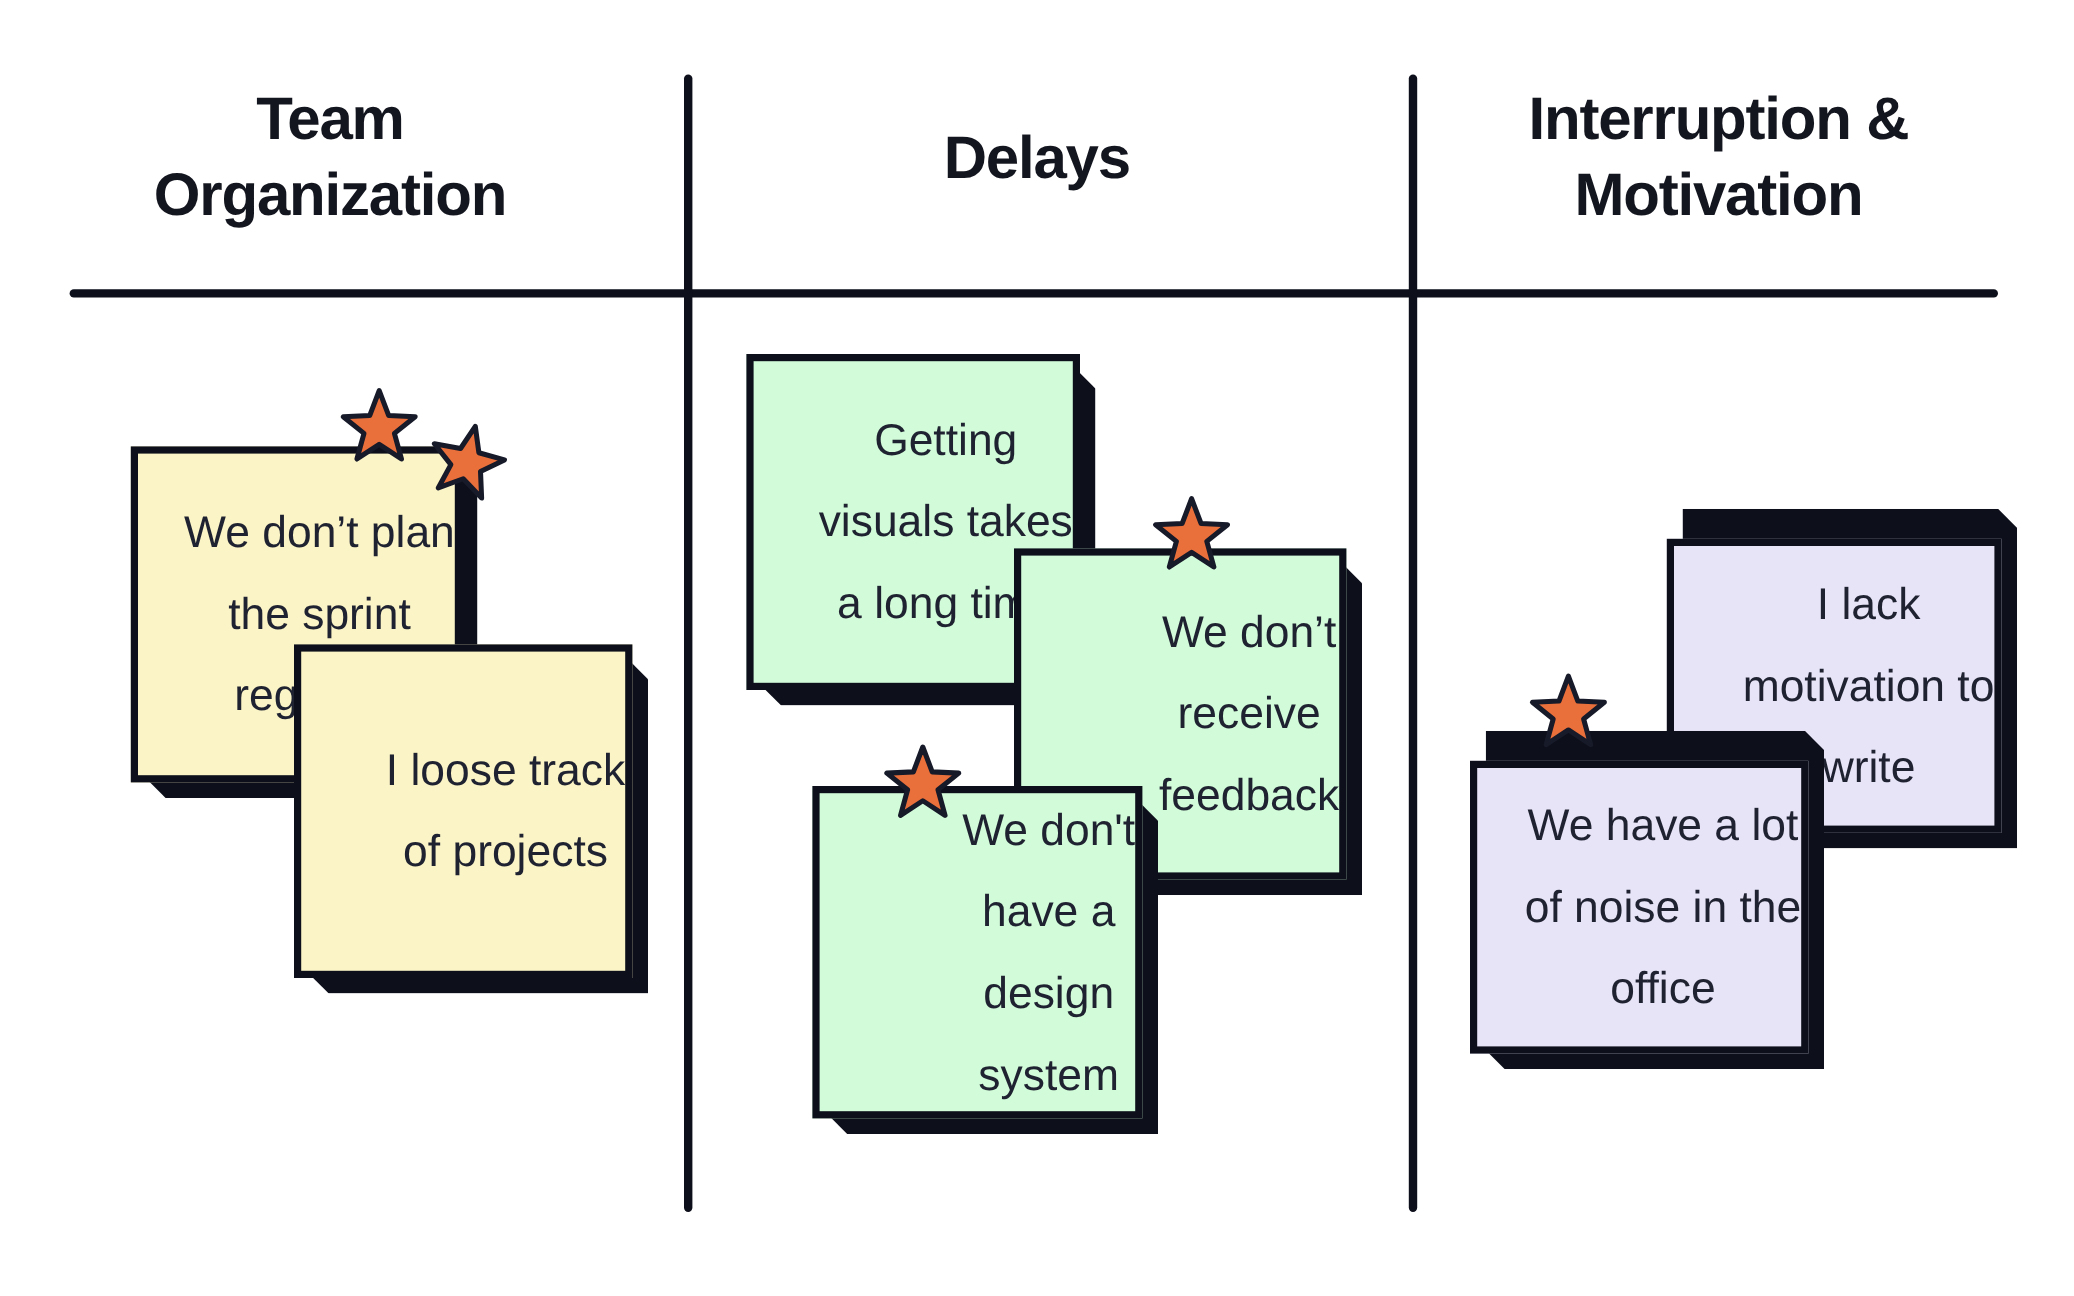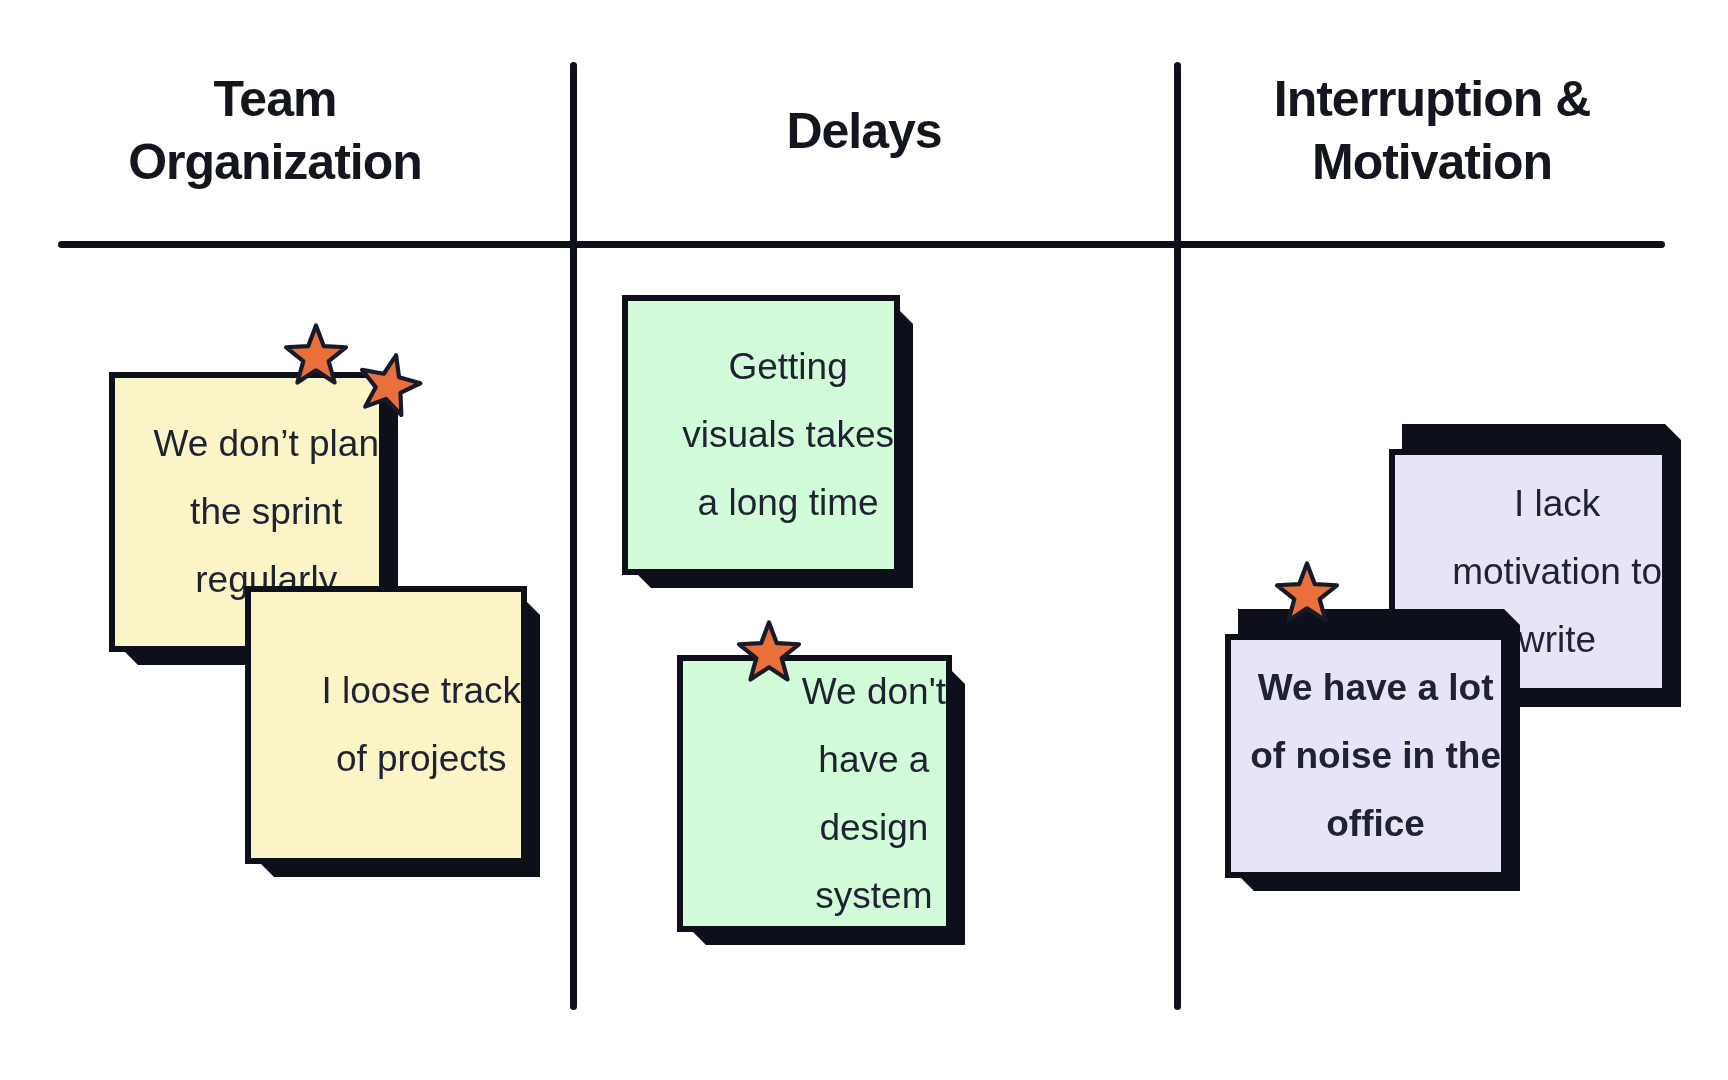--- a/index.html
+++ b/index.html
@@ -54,26 +54,26 @@
     border:6px solid var(--note-border);
     display:flex;align-items:center;justify-content:flex-end;
     text-align:center;white-space:pre-line;
     font-size:37px;line-height:68px;color:var(--note-text);
   }
   .note.yellow .face{background:var(--note-yellow);}
   .note.green  .face{background:var(--note-green);}
   .note.purple .face{background:var(--note-purple);margin-top:38px;}
 
   .n1{left:68px;top:372px;width:276px;height:280px;z-index:1;margin-left:41px;}
-  .n2{left:245px;top:586px;width:282px;height:278px;z-index:2;}
+  .n2{left:245px;top:537px;width:282px;height:278px;z-index:2;}
   .na{left:622px;top:295px;width:278px;height:280px;z-index:1;}
   .nb{left:845px;top:457px;width:277px;height:276px;z-index:2;}
   .nc{left:657px;top:655px;width:275px;height:277px;z-index:3;margin-left:20px;}
   .nd{left:1389px;top:411px;width:279px;height:283px;z-index:1;}
-  .ne{left:1225px;top:596px;width:282px;height:282px;z-index:2;font-weight:bold;}
+  .ne{left:1225px;top:596px;width:282px;height:282px;z-index:2;}
 
   
   .star{position:absolute;width:70px;height:70px;overflow:visible;z-index:2;}
   .star path{
     fill:var(--star-orange);
     stroke:var(--star-outline);
     stroke-width:6;
     stroke-linejoin:round;
   }
 </style>
@@ -117,20 +117,31 @@
 
   <div class="note green na">
     <div class="shadow"></div>
     <div class="face">
       <span>Getting
 visuals takes
 a long time</span>
     </div>
   </div>
 
+  <div class="note green nb">
+    <div class="shadow"></div>
+    <div class="face">
+      <span>We don’t
+receive
+feedback</span>
+    </div>
+    <svg class="star" style="left:113px;top:-45px;" viewBox="0 0 100 100">
+      <path d="M50 5 L61.2 34.6 L92.8 36.1 L68.1 55.9 L76.5 86.4 L50 69 L23.5 86.4 L31.9 55.9 L7.2 36.1 L38.8 34.6 Z"></path>
+    </svg>
+  </div>
 
   <div class="note green nc">
     <div class="shadow"></div>
     <div class="face">
       <span>We don't
 have a
 design
 system</span>
     </div>
     <svg class="star" style="left:57px;top:-36px;" viewBox="0 0 100 100">

